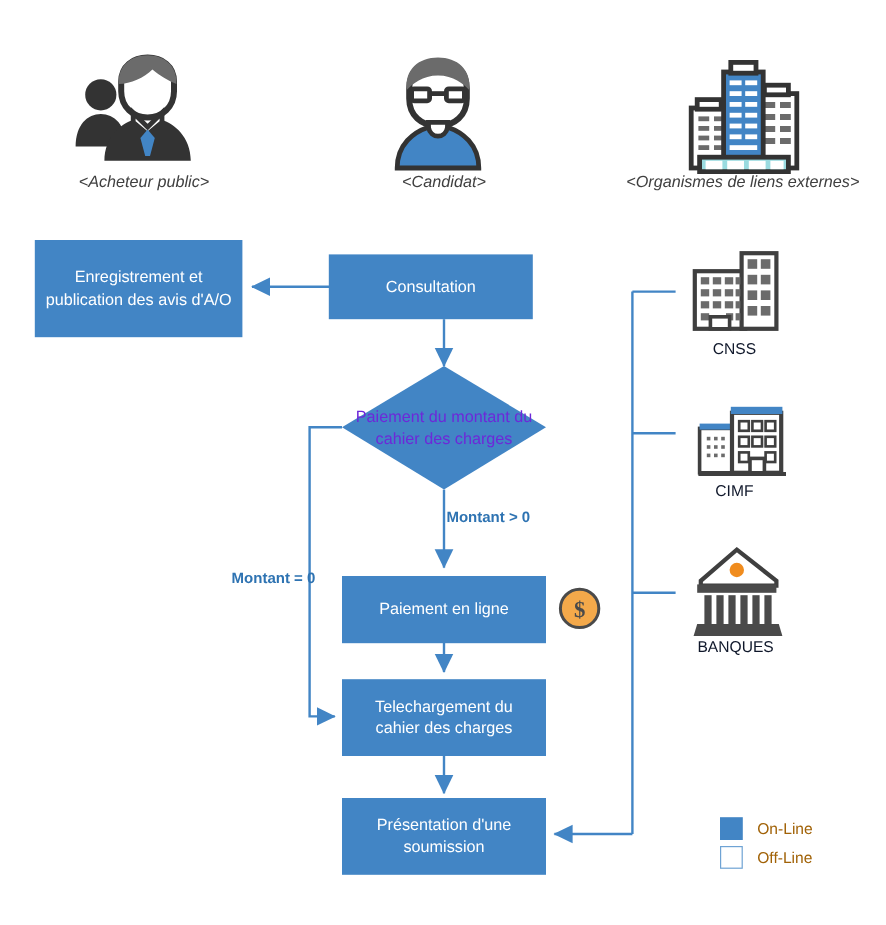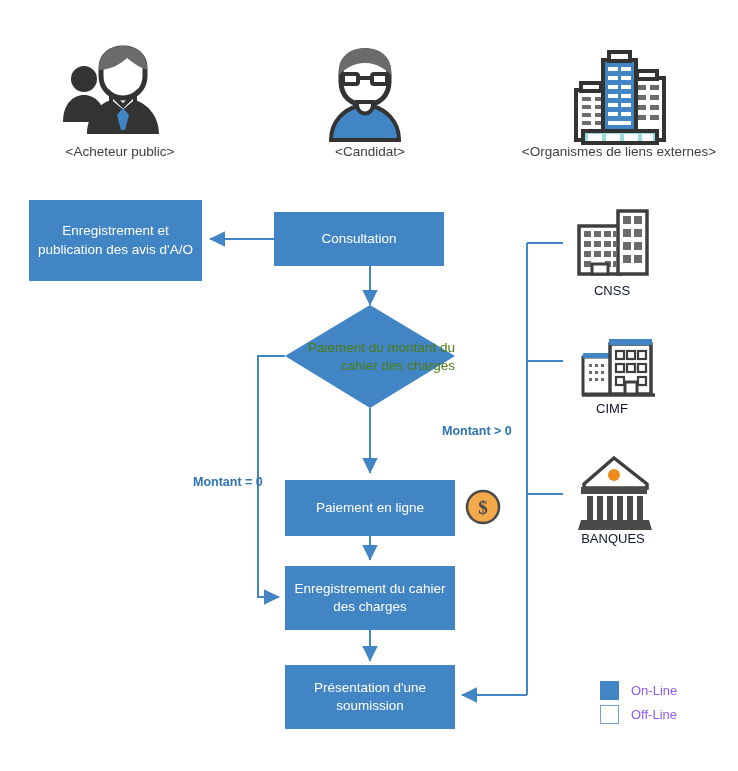--- a/index.html
+++ b/index.html
@@ -22,20 +22,21 @@
     top: 0;
     width: 738px;
     height: 771px;
   }
   .actor-label {
     position: absolute;
     text-align: center;
     font-size: 13.5px;
     color: #404040;
     white-space: nowrap;
+    font-style: italic;
   }
   .org-label {
     position: absolute;
     text-align: center;
     font-size: 13px;
     color: #0f172a;
     white-space: nowrap;
   }
   .node {
     position: absolute;
@@ -55,22 +56,22 @@
   }
   .diamond-text {
     position: absolute;
     left: 0;
     top: 0;
     width: 100%;
     height: 100%;
     display: flex;
     align-items: center;
     justify-content: center;
-    text-align: right;
-    color: #4d7c0f;
+    text-align: center;
+    color: #6d28d9;
     font-size: 13.5px;
     line-height: 1.3;
     pointer-events: none;
   }
   .edge-label {
     position: absolute;
     font-size: 12.5px;
     font-weight: bold;
     color: #2e73b2;
     white-space: nowrap;
@@ -93,21 +94,21 @@
   }
   .legend-swatch.on {
     background: #4285c5;
   }
   .legend-swatch.off {
     background: #ffffff;
     border: 1.6px solid #6fa3d4;
   }
   .legend-text {
     font-size: 13px;
-    color: #8b5cf6;
+    color: #a16207;
     white-space: nowrap;
   }
 </style>
 </head>
 <body>
 
 <svg id="diagram" viewBox="0 0 738 771">
   <defs>
     <marker id="arrow" markerWidth="9" markerHeight="9" refX="7.6" refY="4.5" orient="auto" markerUnits="strokeWidth">
       <path d="M0,0.6 L8,4.5 L0,8.4 Z" fill="#4285c5"></path>
@@ -327,28 +328,28 @@
 
 <div class="diamond-wrap" style="left:285px; top:305px; width:170px; height:103px;">
   <div class="diamond-text">Paiement du montant du cahier des charges</div>
 </div>
 
 <div class="node node-fill" style="left:285px; top:480px; width:170px; height:56px;">
   <span>Paiement en ligne</span>
 </div>
 
 <div class="node node-fill" style="left:285px; top:566px; width:170px; height:64px;">
-  <span>Enregistrement du cahier des charges</span>
+  <span>Telechargement du cahier des charges</span>
 </div>
 
 <div class="node node-fill" style="left:285px; top:665px; width:170px; height:64px;">
   <span>Présentation d'une soumission</span>
 </div>
 
-<div class="edge-label" style="left:406px; top:424px;padding-left:36px;">Montant &gt; 0</div>
+<div class="edge-label" style="left:372px; top:424px;">Montant &gt; 0</div>
 <div class="edge-label" style="left:168px; top:475px;padding-left:25px;">Montant = 0</div>
 
 <div class="org-label" style="left:562px; top:283px; width:100px;">CNSS</div>
 <div class="org-label" style="left:562px; top:401px; width:100px;">CIMF</div>
 <div class="org-label" style="left:557px; top:531px; width:112px;">BANQUES</div>
 
 <div class="legend">
   <div class="legend-row">
     <span class="legend-swatch on"></span>
     <span class="legend-text">On-Line</span>

